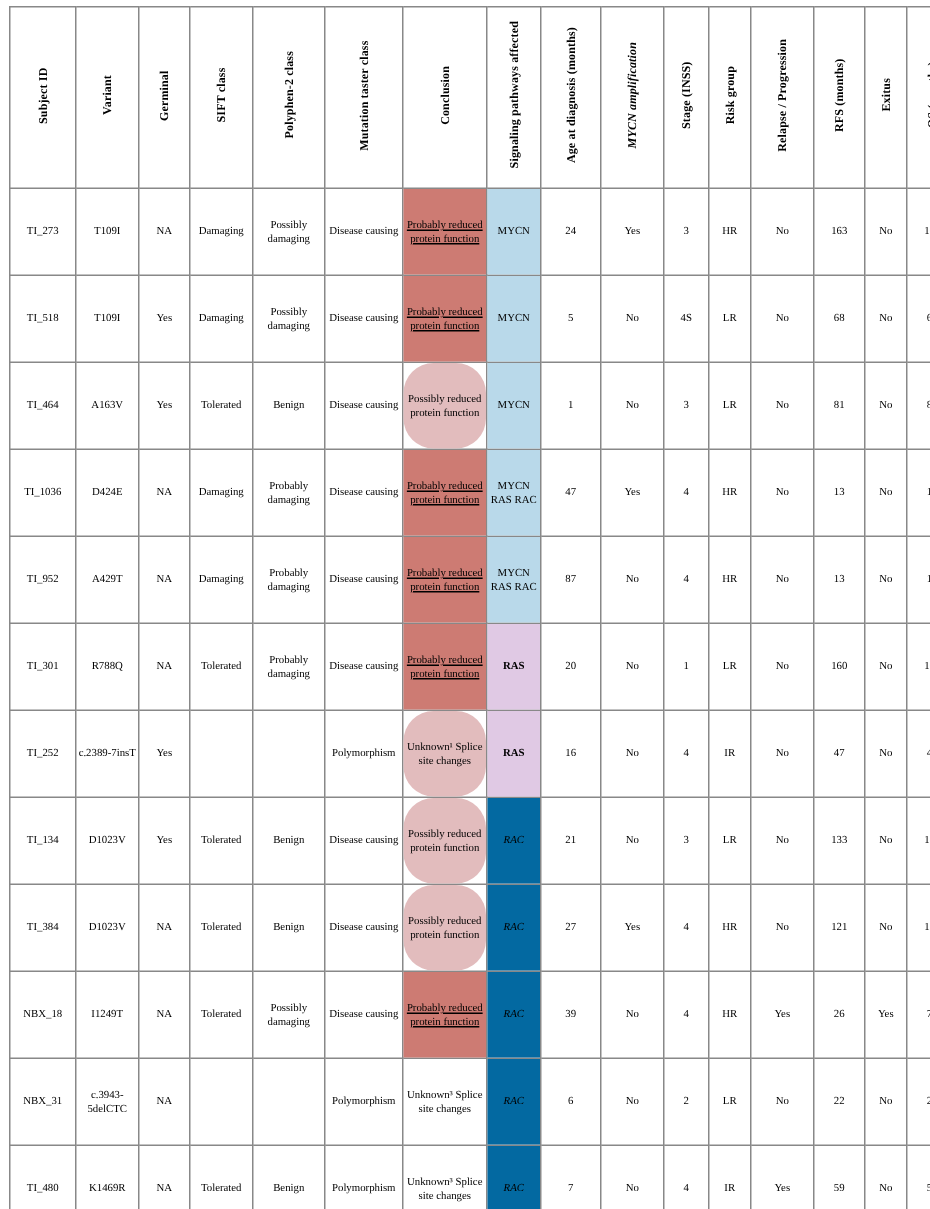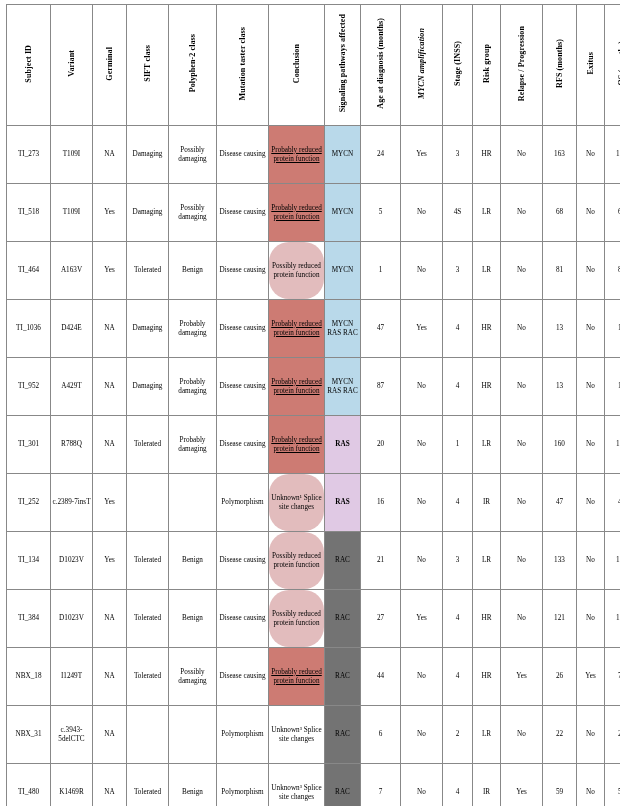--- a/index.html
+++ b/index.html
@@ -63,21 +63,21 @@
     border-bottom: 0.6px solid #9a9a9a;
     height: 55px;
   }
   tbody tr:last-child td {
     border-bottom: 1.6px solid #000;
   }
   .conc-red  { background: #cd7b73; text-decoration: underline; }
   .conc-pink { background: #e2bcbd; border-radius: 20px; }
   .path-blue { background: #b9d9ea; }
   .path-purple { background: #e0c9e4; font-weight: bold; }
-  .path-green { background: #737373; }
+  .path-green { background: #0369a1; font-style: italic; }
   .fill { position: relative; padding: 0 !important; }
   .fill .inner {
     display: flex;
     align-items: center;
     justify-content: center;
     height: 100%;
     min-height: 53px;
     box-sizing: border-box;
     padding: 2px 1px;
   }
@@ -362,21 +362,21 @@
           <td>NA</td>
           <td>Tolerated</td>
           <td>Possibly damaging</td>
           <td>Disease causing</td>
           <td class="fill">
             <div class="inner conc-red">Probably reduced protein function</div>
           </td>
           <td class="fill">
             <div class="inner path-green">RAC</div>
           </td>
-          <td>44</td>
+          <td>39</td>
           <td style="font-style: normal;">No</td>
           <td>4</td>
           <td>HR</td>
           <td>Yes</td>
           <td>26</td>
           <td>Yes</td>
           <td>71</td>
         </tr>
         <tr>
           <td>NBX_31</td>

